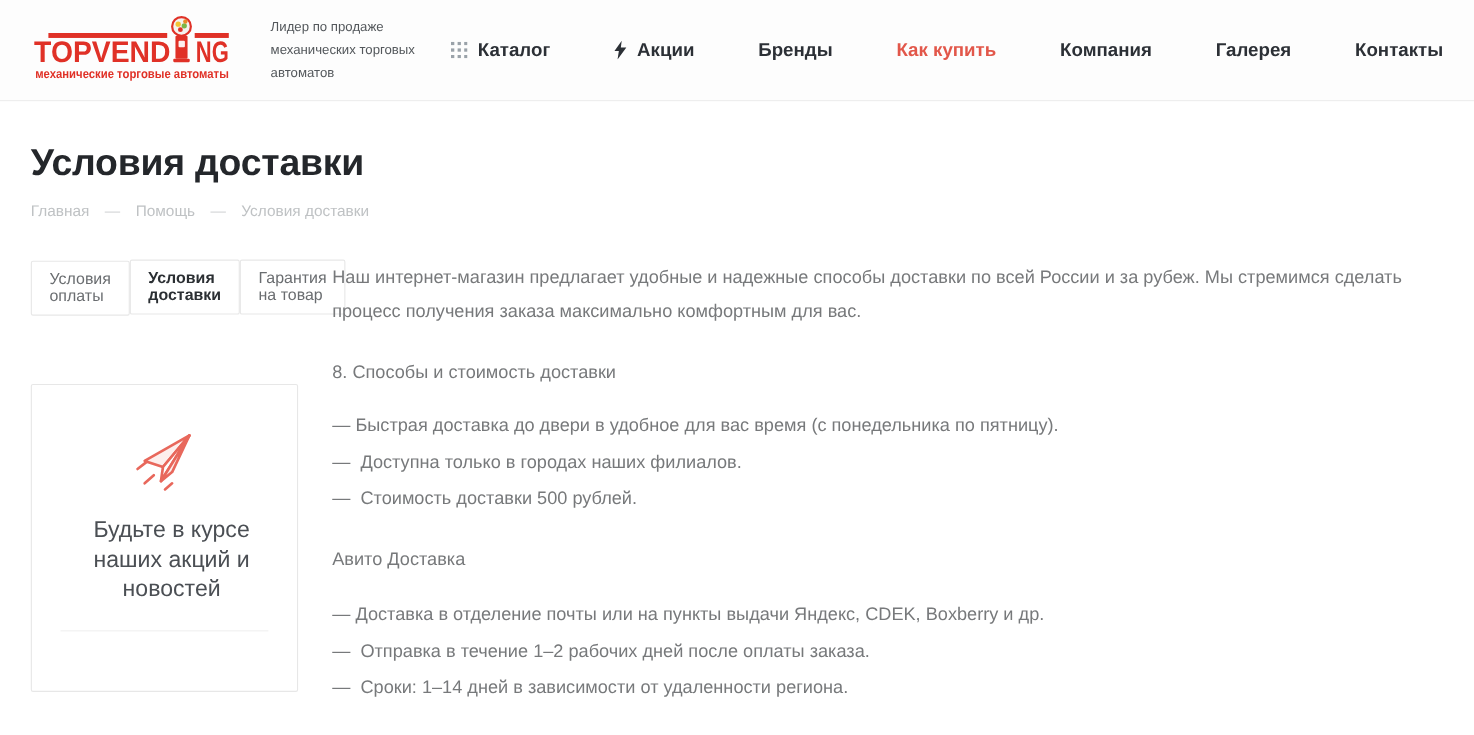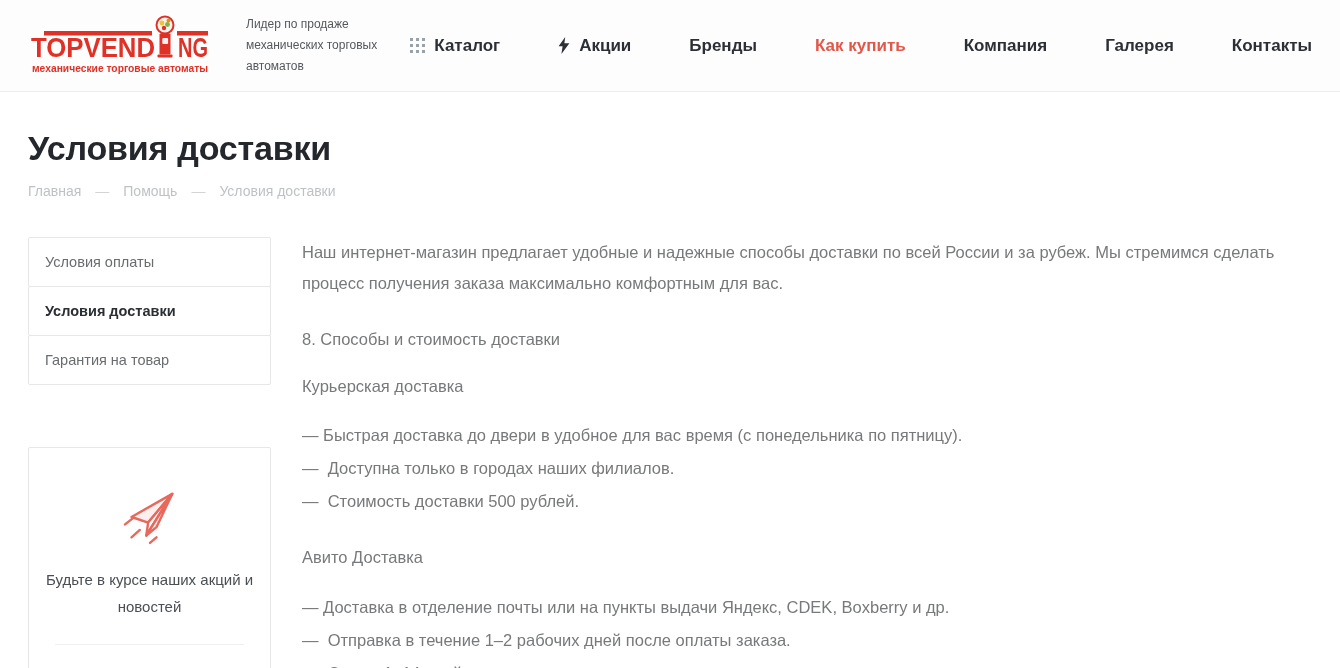--- a/index.html
+++ b/index.html
@@ -64,21 +64,21 @@
   .crumb-sep { color: #d2d4d6; }
 
   .layout {
     margin-top: 38px;
     display: flex;
     align-items: flex-start;
   }
 
   
   .sidebar { width: 243px; flex: 0 0 243px; }
-  .side-menu { display: flex; flex-direction: column; }
+  .side-menu { display: flex; flex-direction: row; }
   .side-menu-item {
     border: 1px solid #e7e7e7;
     border-radius: 2px;
     margin-top: -1px;
     height: 50px;
     display: flex;
     align-items: center;
     padding: 0 16px;
     font-size: 14.5px;
     color: #6a6d70;
@@ -91,23 +91,24 @@
   .newsletter {
     margin-top: 62px;
     border: 1px solid #e7e7e7;
     border-radius: 2px;
     height: 280px;
     padding: 28px 14px 0;
     text-align: center;
   }
   .newsletter-icon { margin: 4px auto 12px; width: 74px; height: 74px; }
   .newsletter-text {
-    font-size: 15px;
+    font-size: 21px;
     line-height: 27px;
     color: #4b4f54;
+    margin-left: 13px;
   }
   .newsletter-divider {
     margin: 24px 12px 0;
     border-top: 1px solid #efefef;
   }
 
   
   .content {
     flex: 1;
     margin-left: 31px;
@@ -242,21 +243,20 @@
         <div class="newsletter-divider"></div>
 
       </div>
     </aside>
 
     <main class="content">
       <p class="p-intro">Наш интернет-магазин предлагает удобные и надежные способы доставки по всей России и за рубеж. Мы стремимся сделать процесс получения заказа максимально комфортным для вас.</p>
 
       <p class="p-section">8. Способы и стоимость доставки</p>
 
-      <p class="p-subhead">Курьерская доставка</p>
 
       <ul class="dash-list">
         <li>— Быстрая доставка до двери в удобное для вас время (с понедельника по пятницу).</li>
         <li>—  Доступна только в городах наших филиалов.</li>
         <li>—  Стоимость доставки 500 рублей.</li>
       </ul>
 
       <p class="p-subhead mb-18">Авито Доставка</p>
 
       <ul class="dash-list">

